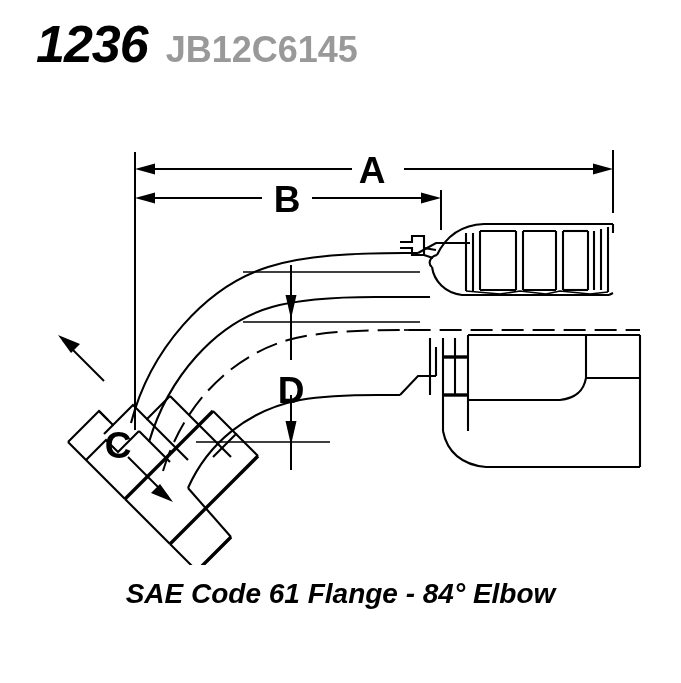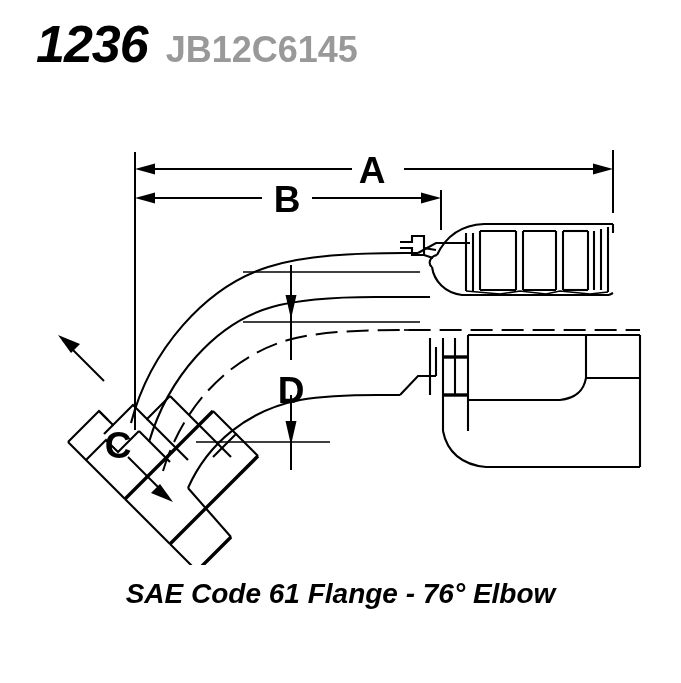--- a/index.html
+++ b/index.html
@@ -276,15 +276,15 @@
         <path class="ln" d="M601,134 L601,195"></path>
         <path class="ln" d="M608,132 L608,197"></path>
 
         <path class="lnT" d="M466,196 L500,199 L520,196 L546,199 L560,196
                              L590,199 L608,197"></path>
       </g>
 
     </svg>
   </div>
 
-  <div class="caption">SAE Code 61 Flange - 76° Elbow</div>
+  <div class="caption">SAE Code 61 Flange - 84° Elbow</div>
 
 </div>
 
 </body></html>

